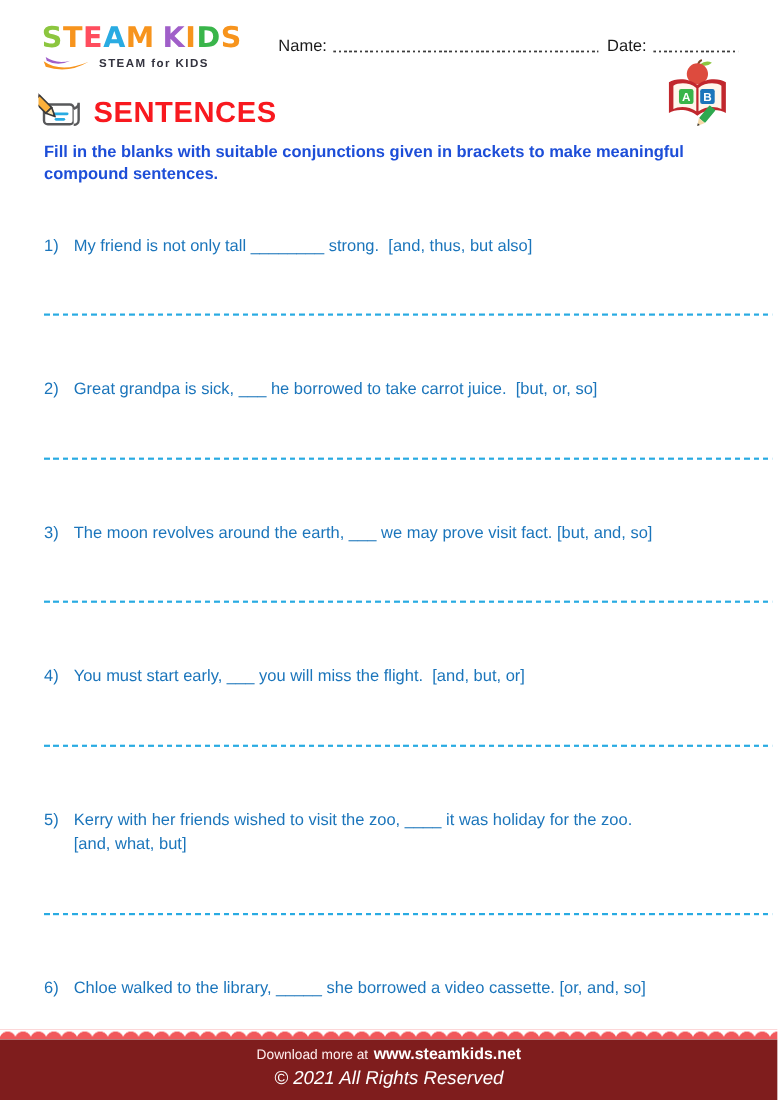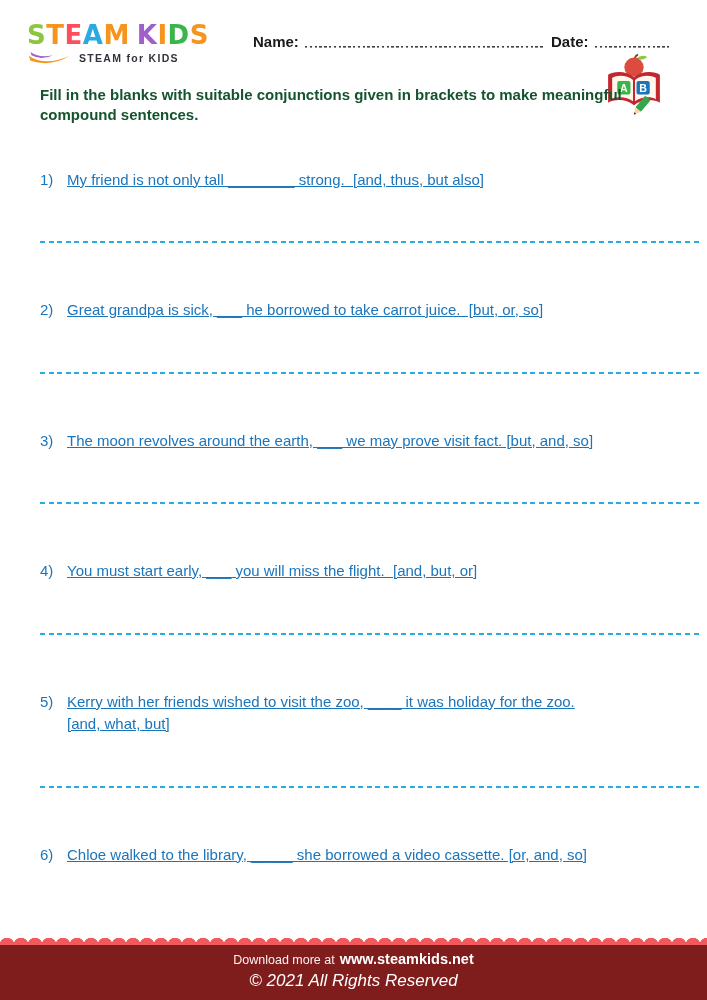--- a/index.html
+++ b/index.html
@@ -1,42 +1,42 @@
 <!DOCTYPE html>
 <html><head>
 <meta charset="utf-8">
 <style>
   html,body{margin:0;padding:0;background:#ffffff;}
   .page{
     position:relative;width:707px;height:1000px;margin:0 auto;background:#fff;
     font-family:"Liberation Sans","DejaVu Sans",sans-serif;overflow:hidden;
   }
   
-  .logo{position:absolute;left:27px;top:22px;width:210px;}
+  .logo{position:absolute;left:38px;top:22px;width:210px;}
   .logo-letters{font-family:"DejaVu Sans","Liberation Sans",sans-serif;font-weight:800;font-size:26px;line-height:1;letter-spacing:.5px;white-space:nowrap;}
   .logo-word{margin-right:7px;}
   .logo-sub{display:flex;align-items:center;margin-top:1px;}
   .logo-swoosh{width:48px;height:13px;margin-top:2px;flex:0 0 auto;}
   .tagline{font-size:10.5px;font-weight:bold;color:#33333f;letter-spacing:1.3px;margin-left:4px;margin-top:3px;white-space:nowrap;}
-  .fill-row{position:absolute;left:253px;top:33px;width:418px;display:flex;align-items:flex-end;font-size:15px;color:#1a1a1a;font-weight:bold;}
+  .fill-row{position:absolute;left:253px;top:33px;width:418px;display:flex;align-items:flex-end;font-size:15px;color:#1a1a1a;}
   .fill-label{line-height:17px;}
   .write-line{height:17px;background-image:repeating-linear-gradient(90deg,#3c3c3c 0 2.4px,transparent 2.4px 4.8px);background-size:100% 1.6px;background-repeat:no-repeat;background-position:0 13px;}
   .name-line{width:243px;margin:0 8px 0 6px;}
   .date-line{width:78px;margin-left:6px;}
   .book-icon{position:absolute;left:604px;top:53px;width:60px;height:67px;}
   
   .main{position:absolute;left:40px;top:80px;width:662px;}
   .title-row{display:flex;align-items:center;margin-left:-5px;}
   .title-icon{width:44px;height:44px;flex:0 0 auto;margin-right:6px;}
   .page-title{font-size:26.5px;font-weight:bold;letter-spacing:.5px;margin:0;}
   .instructions{font-size:15px;font-weight:bold;line-height:1.35;margin-top:5px;width:655px;}
   .questions{margin-top:43px;}
   .question{display:flex;font-size:15px;line-height:1.5;}
   .qnum{width:27px;flex:0 0 auto;}
-  .qtext{white-space:pre-wrap;flex:1;text-decoration:underline;}
+  .qtext{white-space:pre-wrap;flex:1;}
   .answer-line{height:2px;margin-top:50px;background-image:repeating-linear-gradient(90deg,#29ABE2 0 5px,transparent 5px 8.6px);}
   .qa + .qa .question{margin-top:56px;}
   
   .footer{position:absolute;left:0;right:0;bottom:0;}
   .scallops{height:9px;background-image:radial-gradient(circle at 7px 9.2px,#F1595C 7px,rgba(241,89,92,0) 7.6px);background-size:14px 9.5px;background-repeat:repeat-x;}
   .band{height:55px;background:#7f1d1d;color:#fff;text-align:center;box-sizing:border-box;padding-top:6px;}
   .dl-line{font-size:12.5px;line-height:17px;color:#ffefef;}
   .site{font-size:14.5px;font-weight:bold;color:#fff;margin-left:5px;}
   .copy{font-size:17px;font-style:italic;margin-top:2px;color:#fff;}
 </style>
@@ -78,22 +78,37 @@
     <text x="38" y="38.5" font-size="10.5" font-weight="bold" fill="#ffffff" text-anchor="middle" font-family="Liberation Sans, sans-serif">B</text>
 
     <g transform="translate(40 42) rotate(40)">
       <rect x="0" y="0" width="7" height="15" rx="1" fill="#2FA84F"></rect>
       <path d="M0 15 L3.5 21.5 L7 15 Z" fill="#F5D9A8"></path>
       <path d="M2.3 19.3 L3.5 21.5 L4.7 19.3 Z" fill="#333333"></path>
     </g>
   </svg>
 
   <div class="main">
+    <div class="title-row">
+      <svg class="title-icon" viewBox="0 0 44 44">
+        <rect x="5" y="15" width="27" height="18" rx="3.5" fill="#ffffff" stroke="#58595B" stroke-width="2.2"></rect>
+        <path d="M32 19 c3 -1 4.5 -3 4.5 -5.5 v15.5 c0 3 -2.2 4.5 -4.5 4.5" fill="#ffffff" stroke="#58595B" stroke-width="2.2"></path>
+        <line x1="14" y1="23.5" x2="26" y2="23.5" stroke="#29ABE2" stroke-width="2.6" stroke-linecap="round"></line>
+        <line x1="16" y1="28.5" x2="23" y2="28.5" stroke="#29ABE2" stroke-width="2.6" stroke-linecap="round"></line>
+        <g transform="rotate(-45 15 26)">
+          <rect x="11.3" y="-3" width="7.4" height="5.5" rx="2.2" fill="#F48Fb1" stroke="#3a3a3a" stroke-width="1.5"></rect>
+          <rect x="11.3" y="2.5" width="7.4" height="15.5" fill="#FBB03B" stroke="#3a3a3a" stroke-width="1.5"></rect>
+          <path d="M11.3 18 L15 26 L18.7 18 Z" fill="#FCE3B0" stroke="#3a3a3a" stroke-width="1.5" stroke-linejoin="round"></path>
+          <path d="M13.9 23.6 L15 26 L16.1 23.6 Z" fill="#333333"></path>
+        </g>
+      </svg>
+      <h1 class="page-title" style="color: rgb(248, 25, 31);">SENTENCES</h1>
+    </div>
 
-    <div class="instructions" style="color: #14532d;">Fill in the blanks with suitable conjunctions given in brackets to make meaningful compound sentences.</div>
+    <div class="instructions" style="color: #1d4ed8;">Fill in the blanks with suitable conjunctions given in brackets to make meaningful compound sentences.</div>
 
     <div class="questions">
 
       <div class="qa">
         <div class="question" style="color: rgb(27, 117, 187);">
           <span class="qnum">1)</span>
           <span class="qtext">My friend is not only tall ________ strong.  [and, thus, but also]</span>
         </div>
         <div class="answer-line"></div>
       </div>

